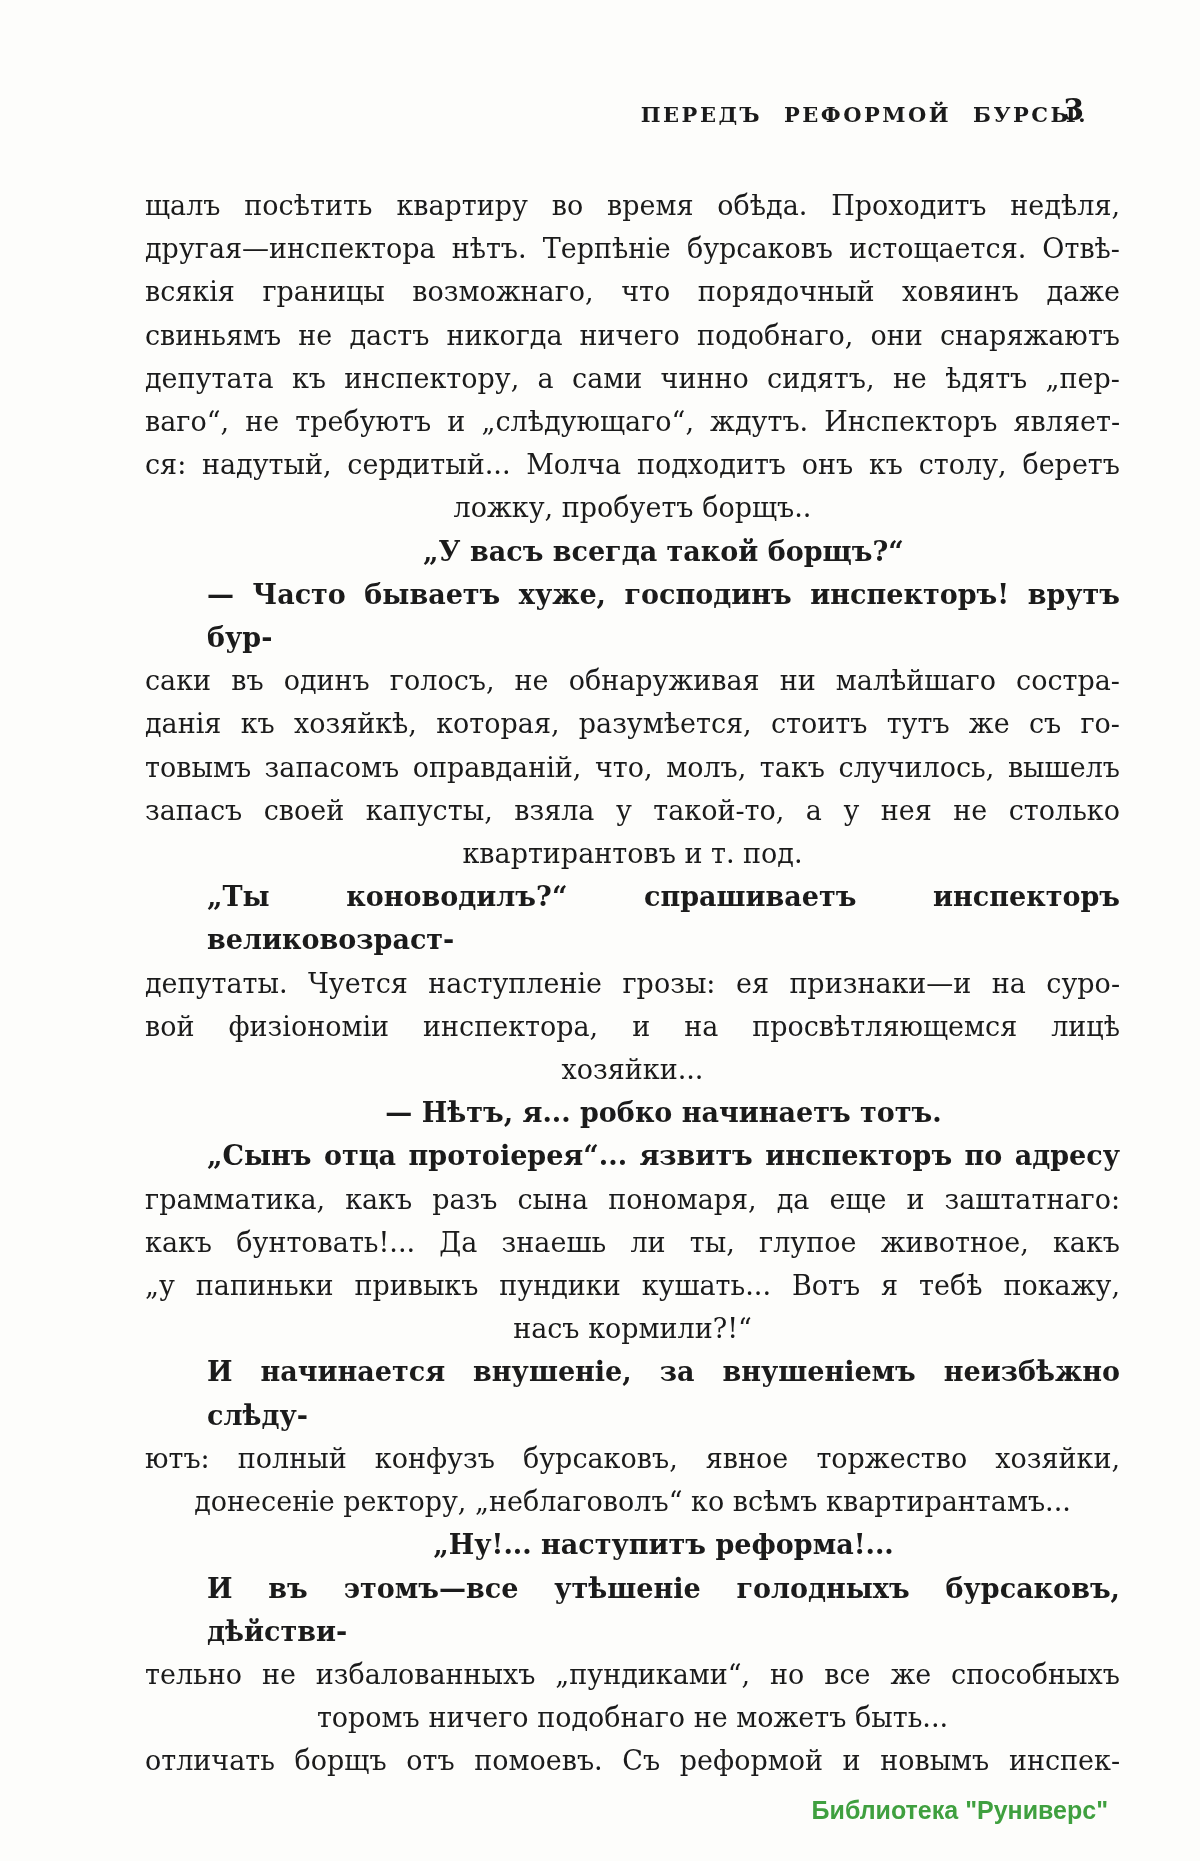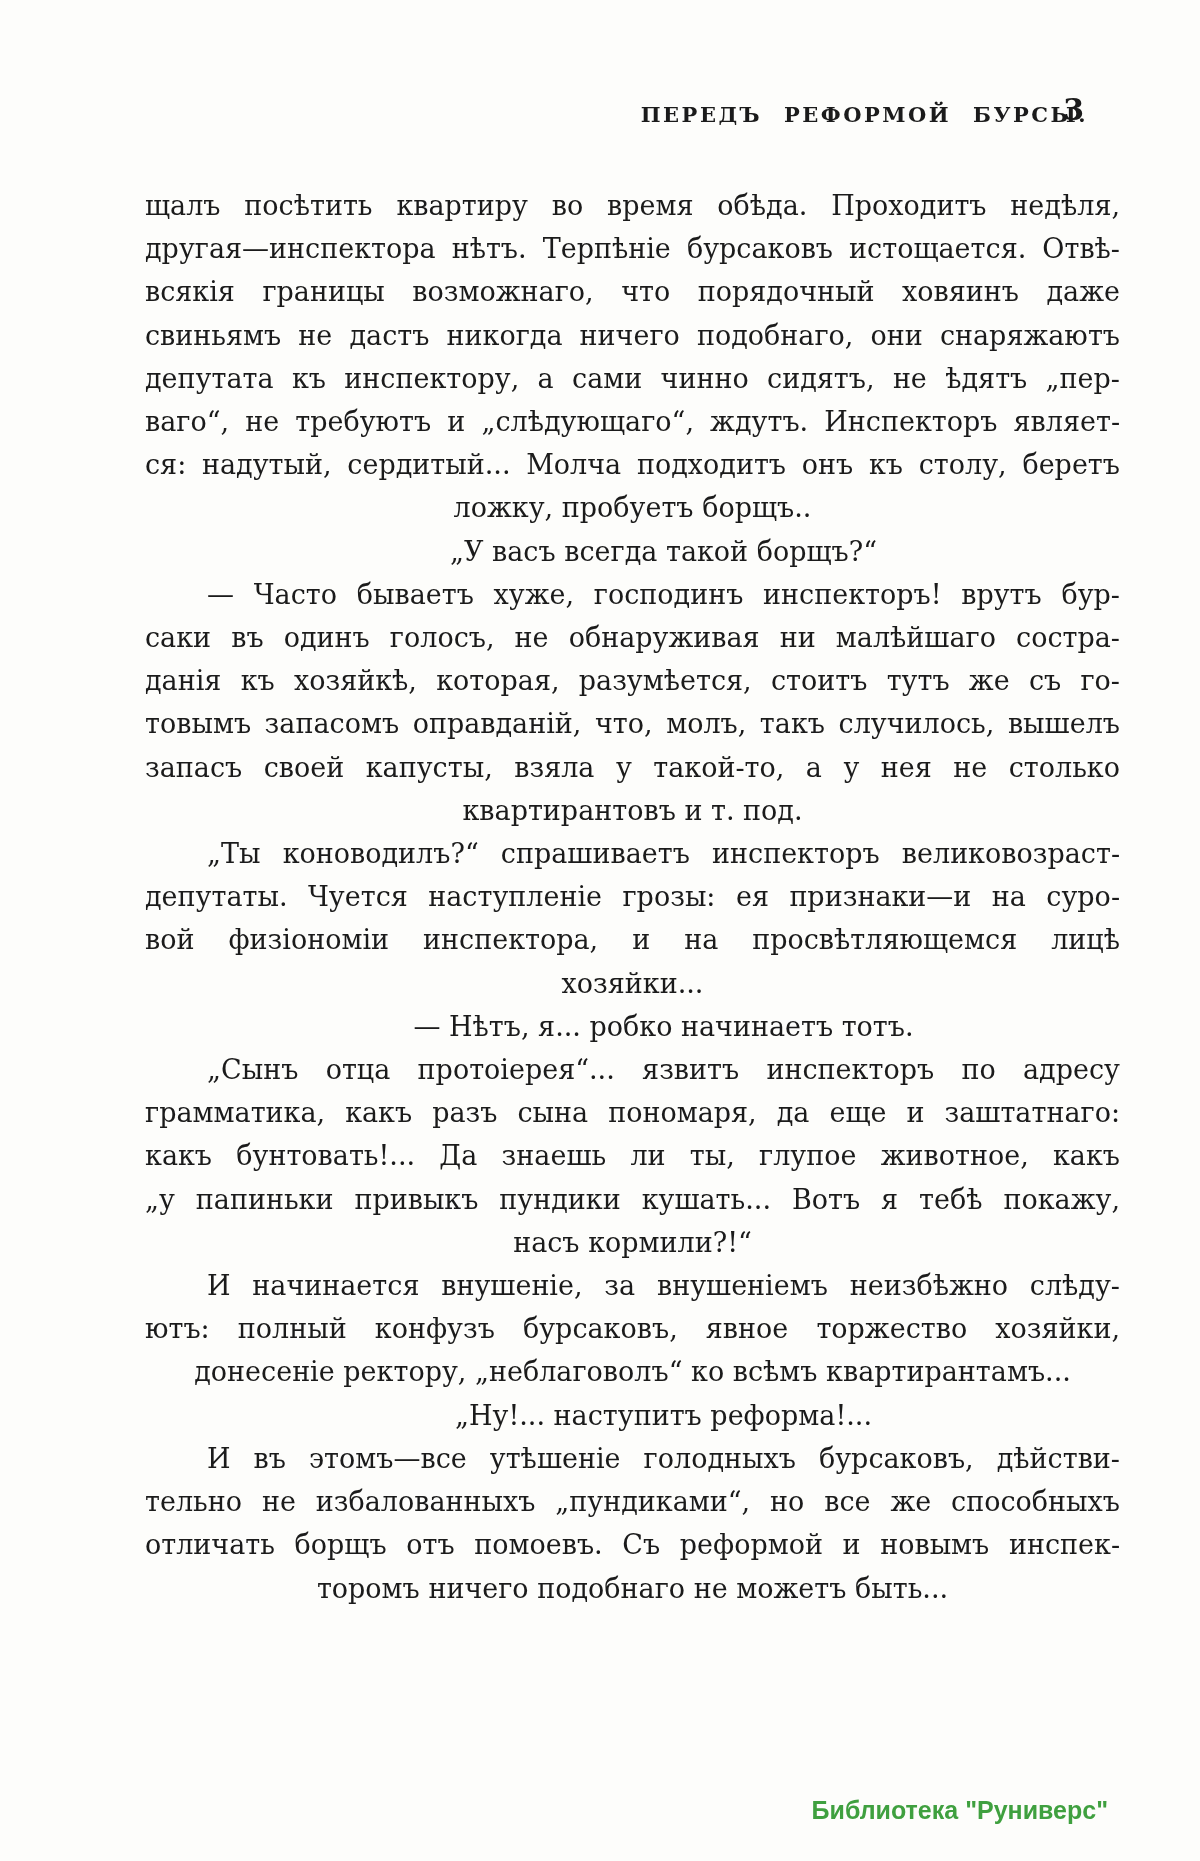--- a/index.html
+++ b/index.html
@@ -46,21 +46,21 @@
     width: 975px;
     font-size: 27px;
     line-height: 43.2px;
     margin-left: 32px;
   }
   .line { text-align: center; }
   .line.just {
     text-align: justify;
     text-align-last: justify;
   }
-  .line.indent { padding-left: 62px; }
+  .line.indent { padding-left: 62px; font-weight: bold; }
   .it { }
   .watermark {
     position: absolute;
     right: 92px;
     top: 1796px;
     font-family: "Liberation Sans", sans-serif;
     font-size: 25px;
     font-weight: bold;
     color: var(--green);
   }
@@ -99,18 +99,18 @@
       <div class="line just">грамматика, какъ разъ сына пономаря, да еще и заштатнаго:</div>
       <div class="line just">какъ бунтовать!... Да знаешь ли ты, глупое животное, какъ</div>
       <div class="line just">„у папиньки привыкъ пундики кушать... Вотъ я тебѣ покажу,</div>
       <div class="line"><span class="it">насъ</span><span> кормили?!“</span></div>
       <div class="line indent just">И начинается внушеніе, за внушеніемъ неизбѣжно слѣду-</div>
       <div class="line just">ютъ: полный конфузъ бурсаковъ, явное торжество хозяйки,</div>
       <div class="line">донесеніе ректору, „неблаговолъ“ ко всѣмъ квартирантамъ...</div>
       <div class="line indent">„Ну!... наступитъ реформа!...</div>
       <div class="line indent just">И въ этомъ—все утѣшеніе голодныхъ бурсаковъ, дѣйстви-</div>
       <div class="line just">тельно не избалованныхъ „пундиками“, но все же способныхъ</div>
+      <div class="line">торомъ ничего подобнаго не можетъ быть...</div>
       <div class="line just">отличать борщъ отъ помоевъ. Съ реформой и новымъ инспек-</div>
-      <div class="line">торомъ ничего подобнаго не можетъ быть...</div>
     </div>
 
   <div class="watermark">Библиотека "Руниверс"</div>
 </div>
 
 </body></html>

